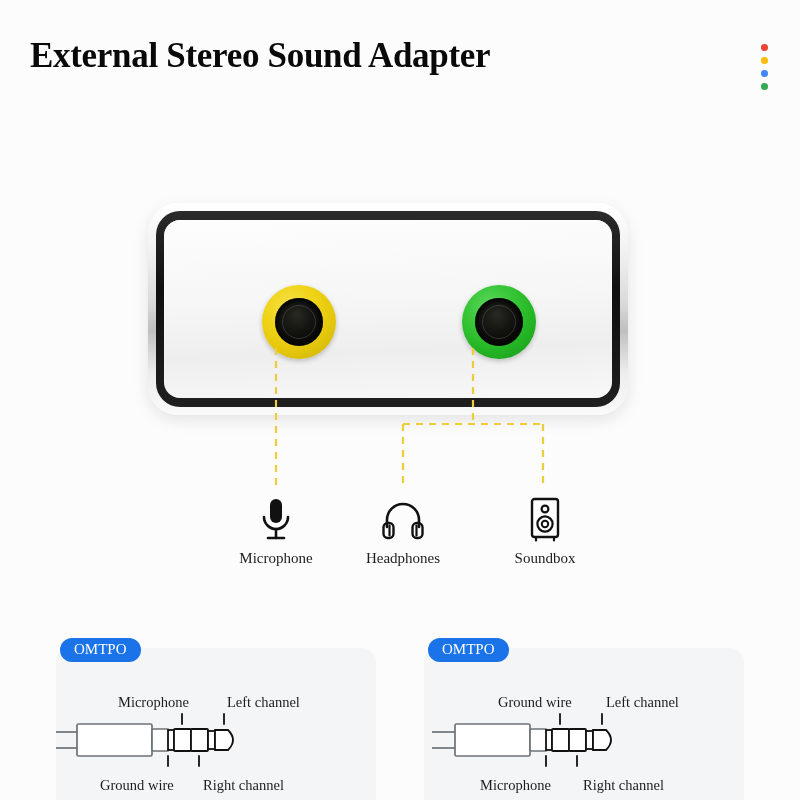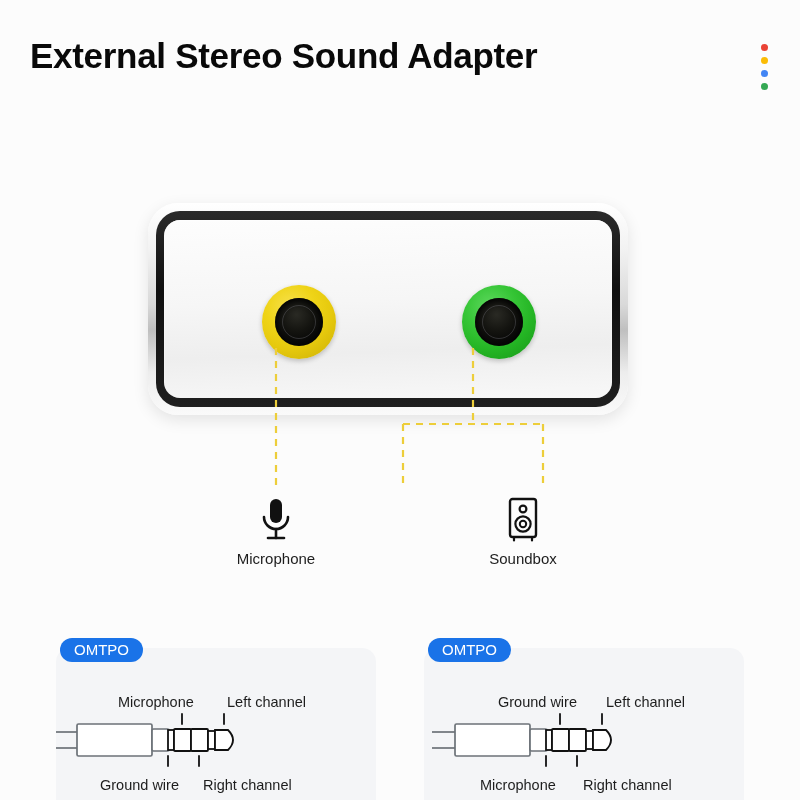--- a/index.html
+++ b/index.html
@@ -10,20 +10,21 @@
     background: #fbfbfb;
     font-family: "Liberation Sans", sans-serif;
     overflow: hidden;
   }
 
   .page {
     position: relative;
     width: 800px;
     height: 800px;
     background: #fcfcfc;
+    font-family: Liberation Serif, serif;
   }
 
   
   .title {
     position: absolute;
     left: 30px;
     top: 36px;
     font-size: 35px;
     font-weight: bold;
     letter-spacing: -0.3px;
@@ -222,22 +223,34 @@
       <svg width="32" height="46" viewBox="0 0 32 46" fill="none">
         <rect x="10" y="2" width="12" height="24" rx="6" fill="#111"></rect>
         <path d="M4 20 a12 12 0 0 0 24 0" stroke="#111" stroke-width="2.6" fill="none" stroke-linecap="round"></path>
         <line x1="16" y1="32" x2="16" y2="41" stroke="#111" stroke-width="2.6" stroke-linecap="round"></line>
         <line x1="8" y1="41" x2="24" y2="41" stroke="#111" stroke-width="2.6" stroke-linecap="round"></line>
       </svg>
     </div>
     <div class="lb">Microphone</div>
   </div>
 
-
-  <div class="dev-item" style="left:458px">
+  <div class="dev-item" style="left:338px">
+    <div class="ic">
+      <svg width="44" height="42" viewBox="0 0 44 42" fill="none">
+        <path d="M6 28 V21 a16 16 0 0 1 32 0 V28" stroke="#111" stroke-width="2.6" fill="none" stroke-linecap="round"></path>
+        <rect x="2.5" y="24" width="10" height="15" rx="4.2" stroke="#111" stroke-width="2.4" fill="none"></rect>
+        <rect x="31.5" y="24" width="10" height="15" rx="4.2" stroke="#111" stroke-width="2.4" fill="none"></rect>
+        <line x1="8.5" y1="26.5" x2="8.5" y2="36.5" stroke="#111" stroke-width="2.2" stroke-linecap="round"></line>
+        <line x1="35.5" y1="26.5" x2="35.5" y2="36.5" stroke="#111" stroke-width="2.2" stroke-linecap="round"></line>
+      </svg>
+    </div>
+    <div class="lb">Headphones</div>
+  </div>
+
+  <div class="dev-item" style="left:480px">
     <div class="ic">
       <svg width="34" height="46" viewBox="0 0 34 46" fill="none">
         <rect x="4" y="2" width="26" height="38" rx="2.5" stroke="#111" stroke-width="2.4" fill="none"></rect>
         <circle cx="17" cy="12" r="3.4" stroke="#111" stroke-width="2.2" fill="none"></circle>
         <circle cx="17" cy="27" r="7.6" stroke="#111" stroke-width="2.2" fill="none"></circle>
         <circle cx="17" cy="27" r="3.2" stroke="#111" stroke-width="2.0" fill="none"></circle>
         <line x1="8" y1="40" x2="8" y2="43.5" stroke="#111" stroke-width="2.2" stroke-linecap="round"></line>
         <line x1="26" y1="40" x2="26" y2="43.5" stroke="#111" stroke-width="2.2" stroke-linecap="round"></line>
       </svg>
     </div>

